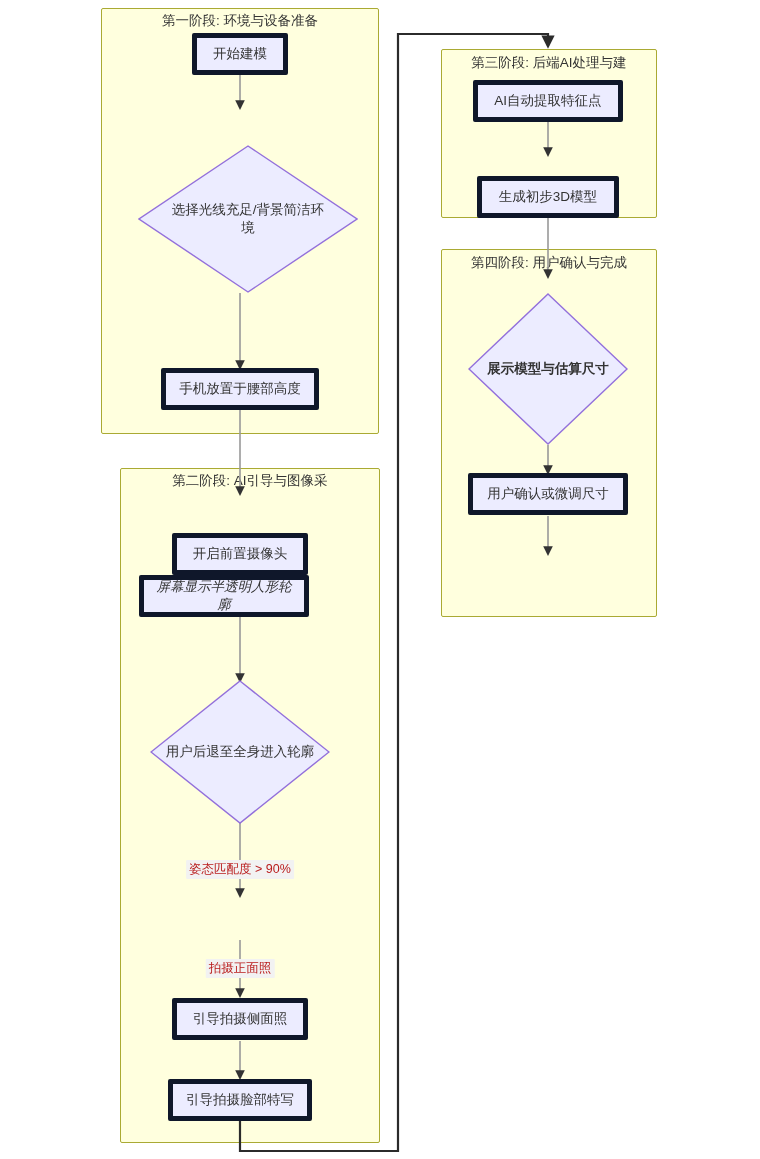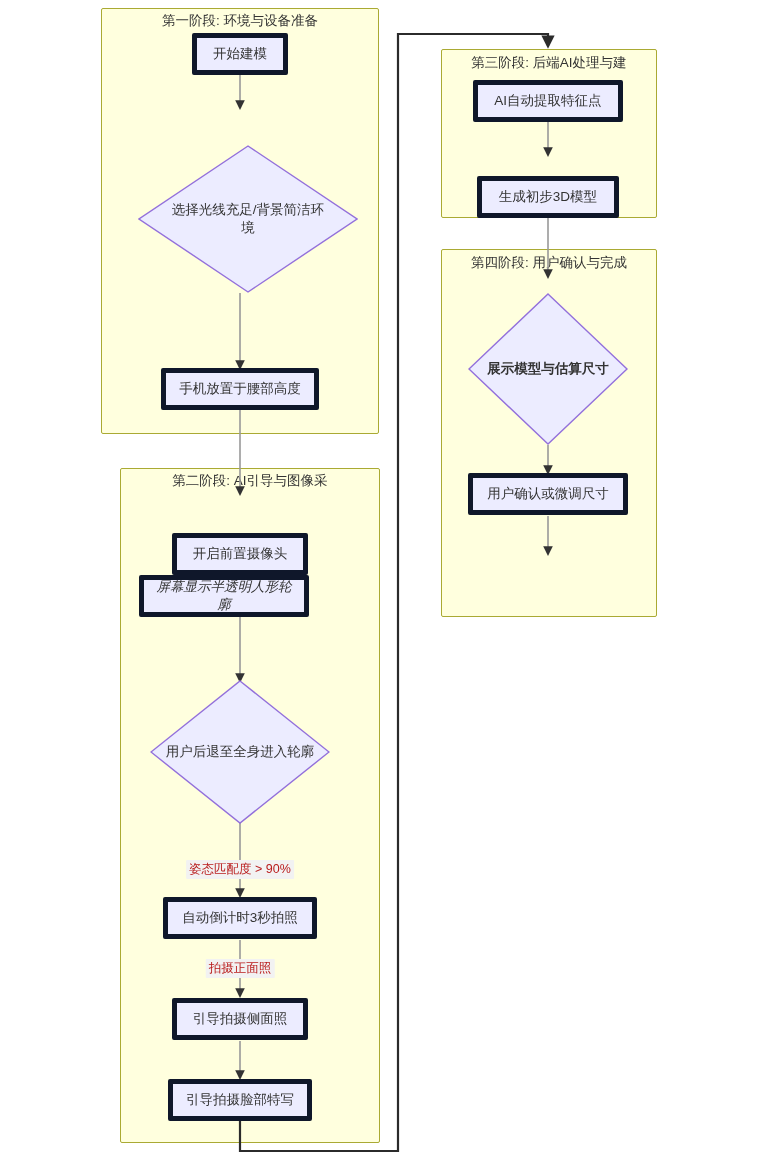--- a/index.html
+++ b/index.html
@@ -168,21 +168,20 @@
 
   <div class="decision" style="left:150px; top:680px; width:180px; height:144px;">
     <svg class="dia" viewBox="0 0 180 144" preserveAspectRatio="none">
       <polygon points="90,1 179,72 90,143 1,72" fill="#ececff" stroke="#9370db" stroke-width="1.4"></polygon>
     </svg>
     <div class="dlabel" style="left:4%; width:92%;">用户后退至全身进入轮廓</div>
   </div>
 
   <div class="edge-label" style="left:240px; top:860px;">姿态匹配度 &gt; 90%</div>
 
-  <div class="node" style="left:163px; top:897px; width:154px; height:42px;">自动倒计时3秒拍照</div>
 
   <div class="edge-label" style="left:240px; top:959px;">拍摄正面照</div>
 
   <div class="node" style="left:172px; top:998px; width:136px; height:42px;">引导拍摄侧面照</div>
 
   <div class="node" style="left:473px; top:80px; width:150px; height:42px;">AI自动提取特征点</div>
 
   <div class="node" style="left:168px; top:1079px; width:144px; height:42px;">引导拍摄脸部特写</div>
 
   <div class="node" style="left:477px; top:156px; width:142px; height:42px;margin-top:20px;">生成初步3D模型</div>

